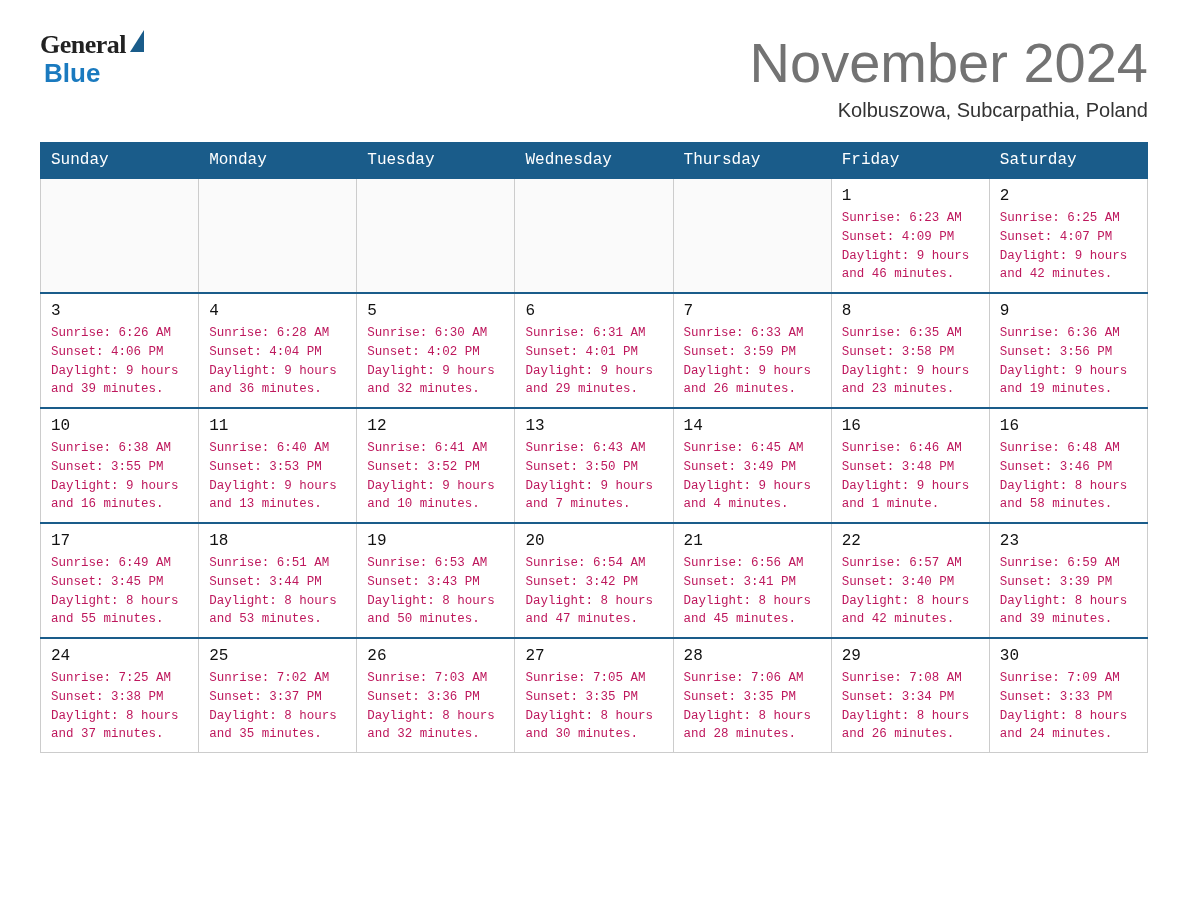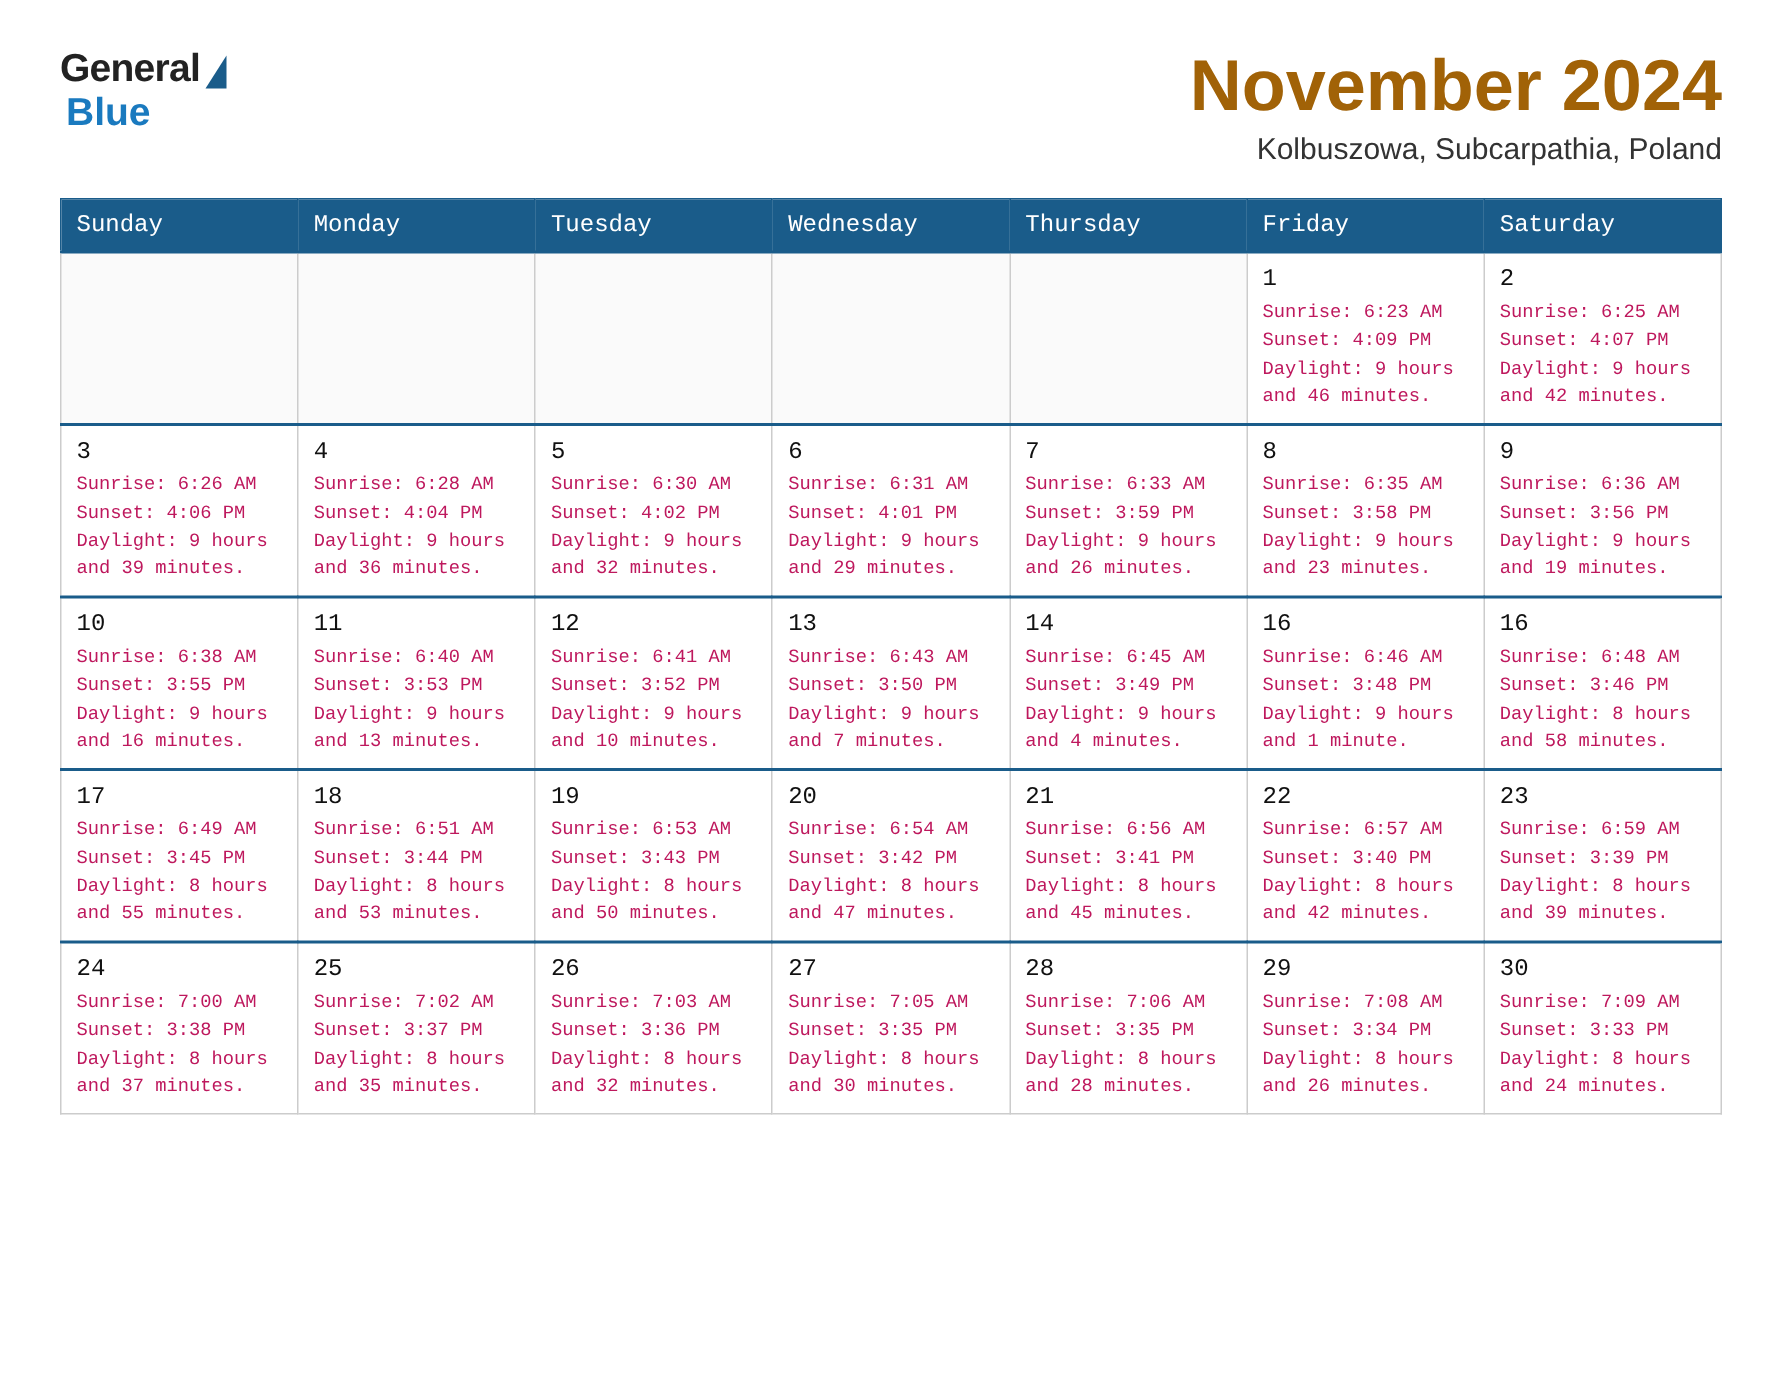--- a/index.html
+++ b/index.html
@@ -15,21 +15,22 @@
       align-items: flex-start;
       margin-bottom: 20px;
     }
     .logo {
       display: flex;
       flex-direction: column;
       align-items: flex-start;
     }
     .logo-top {
       display: flex;
-      align-items: flex-end;
+      align-items: flex-start;
+      font-family: Liberation Serif, serif;
     }
     .logo-general {
       font-size: 26px;
       font-weight: bold;
       color: #222;
       letter-spacing: -0.5px;
     }
     .logo-triangle {
       width: 0;
       height: 0;
@@ -42,23 +43,23 @@
       font-size: 26px;
       font-weight: bold;
       color: #1a7abf;
       margin-top: -2px;
       padding-left: 4px;
     }
     .title-section {
       text-align: right;
     }
     .main-title {
-      font-size: 48px;
-      font-weight: bold;
-      color: #a16207;
+      font-size: 56px;
+      font-weight: normal;
+      color: #737373;
     }
     .subtitle {
       font-size: 20px;
       color: #333;
       margin-top: 4px;
     }
     .calendar {
       width: 100%;
       border-collapse: collapse;
       border: 1px solid #6d28d9;
@@ -280,21 +281,21 @@
         <td>
           <div class="day-number">23</div>
           <div class="day-info">Sunrise: 6:59 AM
 Sunset: 3:39 PM
 Daylight: 8 hours and 39 minutes.</div>
         </td>
       </tr>
       <tr>
         <td>
           <div class="day-number">24</div>
-          <div class="day-info">Sunrise: 7:00 AM
+          <div class="day-info">Sunrise: 7:25 AM
 Sunset: 3:38 PM
 Daylight: 8 hours and 37 minutes.</div>
         </td>
         <td>
           <div class="day-number">25</div>
           <div class="day-info">Sunrise: 7:02 AM
 Sunset: 3:37 PM
 Daylight: 8 hours and 35 minutes.</div>
         </td>
         <td>

